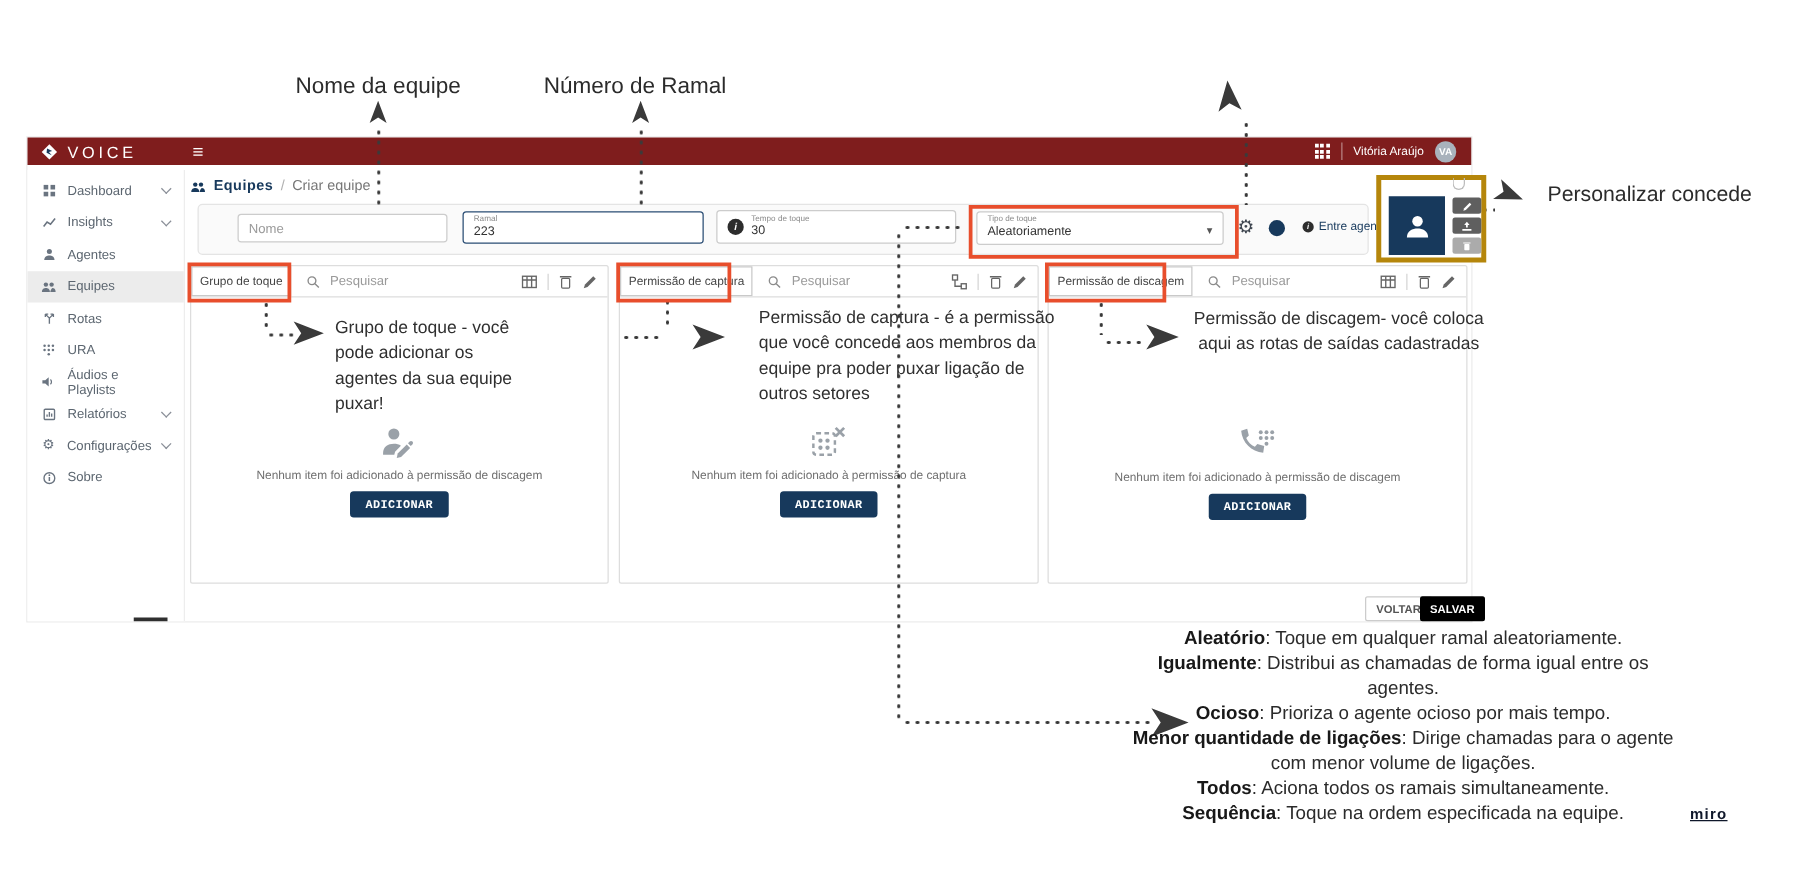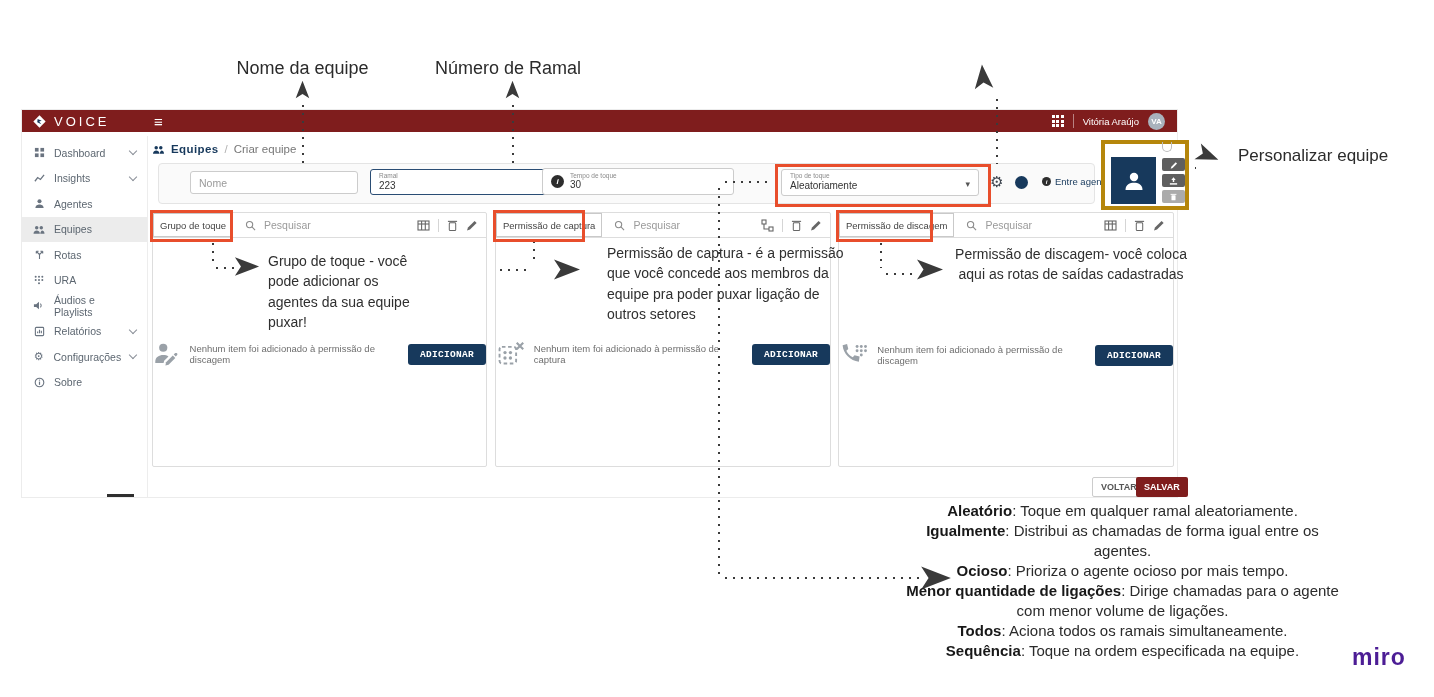--- a/index.html
+++ b/index.html
@@ -10,21 +10,21 @@
   
   .ann-label{font-size:18px;color:#2b2b2b;text-align:center;}
   .ann-label-sm{font-size:14px;color:#2f2f2f;line-height:1.45;}
   .dots-v{width:4px;background-image:radial-gradient(circle,#3a3a3a 1.4px,transparent 1.5px);
           background-size:4px 8px;background-repeat:repeat-y;}
   .dots-h{height:4px;background-image:radial-gradient(circle,#3a3a3a 1.4px,transparent 1.5px);
           background-size:8px 4px;background-repeat:repeat-x;}
   .cursor-arrow svg{display:block;}
   .ring-block{font-size:15px;line-height:20px;text-align:center;color:#2b2b2b;}
   .ring-block b{color:#181818;}
-  .watermark{font-size:23px;font-weight:bold;color:#4c1d95;letter-spacing:1px;}
+  .watermark{font-size:12px;font-weight:bold;color:#0f172a;letter-spacing:1px;text-decoration:underline;}
 
   
   .app{left:22px;top:110px;width:1155px;height:387px;background:#fff;outline:1px solid #ececec;}
   .app-header{position:absolute;left:0;top:0;right:0;height:22px;background:#7f1d1d;display:flex;align-items:center;}
   .logo-zone{width:126px;display:flex;align-items:center;gap:7px;padding-left:10px;box-sizing:border-box;}
   .brand{color:#fff;font-size:13px;letter-spacing:3px;}
   .i-burger{color:#fff;font-size:15px;margin-left:6px;line-height:1;}
   .i-burger::before{content:"\2261";}
   .header-right{margin-left:auto;display:flex;align-items:center;gap:9px;padding-right:12px;}
   .grid-apps{display:grid;grid-template-columns:repeat(3,3px);grid-template-rows:repeat(3,3px);gap:1.5px;}
@@ -51,21 +51,21 @@
   .form-bar{position:absolute;left:136px;top:53px;width:937px;height:41px;background:#fafafa;
             border:1px solid #e4e4e4;border-radius:4px;box-sizing:border-box;}
   .field{position:absolute;background:#fff;border:1px solid #ccc;border-radius:3px;box-sizing:border-box;}
   .fld-nome{left:168px;top:61px;width:168px;height:23px;}
   .fld-nome input{border:0;outline:0;width:100%;height:100%;font-size:10.5px;padding:0 8px;box-sizing:border-box;
                   font-family:"Liberation Sans",sans-serif;color:#333;background:transparent;}
   .fld-nome input::placeholder{color:#9a9a9a;}
   .fld-ramal{left:348px;top:59px;width:193px;height:26px;border:1.5px solid #2a4d74;padding:2px 8px;}
   .micro-label{font-size:6.5px;color:#8a8a8a;line-height:1.2;}
   .fld-value{font-size:10px;color:#333;line-height:1.2;}
-  .fld-tempo{left:520px;top:58px;width:192px;height:27px;display:flex;align-items:center;gap:6px;padding:0 8px;}
+  .fld-tempo{left:551px;top:58px;width:192px;height:27px;display:flex;align-items:center;gap:6px;padding:0 8px;}
   .info-dot{width:13px;height:13px;border-radius:50%;background:#2d2d2d;color:#fff;font-size:8px;
             display:flex;align-items:center;justify-content:center;flex:0 0 auto;font-weight:bold;}
   .info-dot::before{content:"i";font-style:italic;}
   .info-dot.small{width:9px;height:9px;font-size:6px;}
   .hl-red{border:3px solid #E84E2C;background:transparent;z-index:6;}
   .fld-select{left:759px;top:59px;width:198px;height:27px;padding:2px 8px;z-index:7;background:#fff;}
   .sel-caret{position:absolute;right:8px;top:9px;color:#555;font-size:9px;}
   .sel-caret::before{content:"\25BE";}
   .i-gear{color:#3f4650;font-size:15px;line-height:1;}
   .i-gear::before{content:"\2699";}
@@ -76,28 +76,28 @@
   .panel{position:absolute;top:102px;height:255px;background:#fff;border:1px solid #ddd;border-radius:2px;box-sizing:border-box;}
   .panel-head{height:24px;border-bottom:1px solid #ddd;display:flex;align-items:center;}
   .chip{border:1px solid #c9c9c9;background:#fff;height:24px;display:flex;align-items:center;
         padding:0 6px;font-size:9.5px;color:#444;box-sizing:border-box;white-space:nowrap;}
   .p-search{display:flex;align-items:center;gap:6px;margin-left:12px;flex:1;}
   .p-search input{border:0;outline:0;font-size:10.5px;color:#333;background:transparent;width:90px;
                   font-family:"Liberation Sans",sans-serif;}
   .p-search input::placeholder{color:#9a9a9a;}
   .p-tools{display:flex;align-items:center;gap:8px;padding-right:8px;}
   .tool-div{width:1px;height:13px;background:#d5d5d5;}
-  .empty{display:flex;flex-direction:row;align-items:center;margin-top:102px;gap:7px;}
+  .empty{display:flex;flex-direction:column;align-items:center;margin-top:102px;gap:7px;}
   .empty-text{font-size:9.5px;color:#6e6e6e;}
   .btn-add{background:#17395C;color:#fff;font-size:9.5px;font-weight:bold;letter-spacing:.3px;
            padding:5px 12px;border-radius:3px;border:0;font-family:Liberation Mono, monospace;}
 
   .btn-voltar{position:absolute;background:#fff;border:1px solid #ccc;border-radius:2px;color:#555;
               font-size:9px;font-weight:bold;padding:4px 8px;font-family:"Liberation Sans",sans-serif;}
-  .btn-salvar{position:absolute;background:#7f1d1d;border:0;border-radius:2px;color:#fff;
+  .btn-salvar{position:absolute;background:#000000;border:0;border-radius:2px;color:#fff;
               font-size:9px;font-weight:bold;padding:5px 8px;font-family:"Liberation Sans",sans-serif;}
 
   .gold-box{left:1101px;top:140px;width:88px;height:70px;border:4px solid #B5860B;background:#fff;z-index:8;box-sizing:border-box;}
   .gold-avatar{position:absolute;left:6px;top:13px;width:45px;height:47px;background:#17395C;
                display:flex;align-items:center;justify-content:center;}
   .mini-btn{position:absolute;left:57px;width:23px;height:13px;border-radius:2px;display:flex;
             align-items:center;justify-content:center;}
   .pin-deco{position:absolute;left:57px;top:-2px;width:8px;height:9px;border:1.3px solid #bdbdbd;
             border-radius:0 0 5px 5px;border-top:0;}
 </style>
@@ -457,21 +457,21 @@
     </div>
   <div class="abs dots-v" style="left:511px;top:102px;height:64px;"></div>
 
   <div class="abs cursor-arrow" style="left:970px;top:66px;transform:rotate(-95deg);">
       <svg width="26" height="21" viewBox="0 0 28 22">
         <path d="M1 1 L27 11 L1 21 L7.5 11 Z" fill="#3a3a3a"></path>
       </svg>
     </div>
   <div class="abs dots-v" style="left:995px;top:96px;height:68px;"></div>
 
-  <div class="abs ann-label" style="left:1238px;top:146px;white-space:nowrap;font-size:17px;">Personalizar equipe</div>
+  <div class="abs ann-label" style="left:1238px;top:146px;white-space:nowrap;font-size:17px;">Personalizar concede</div>
   <div class="abs dots-h" style="left:1176px;top:166px;width:20px;"></div>
   <div class="abs cursor-arrow" style="left:1196px;top:146px;transform:rotate(22deg);">
       <svg width="24" height="19" viewBox="0 0 28 22">
         <path d="M1 1 L27 11 L1 21 L7.5 11 Z" fill="#3a3a3a"></path>
       </svg>
     </div>
 
   <div class="abs dots-v" style="left:211px;top:240px;height:24px;"></div>
   <div class="abs dots-h" style="left:213px;top:266px;width:22px;"></div>
   <div class="abs cursor-arrow" style="left:234px;top:256px;">

